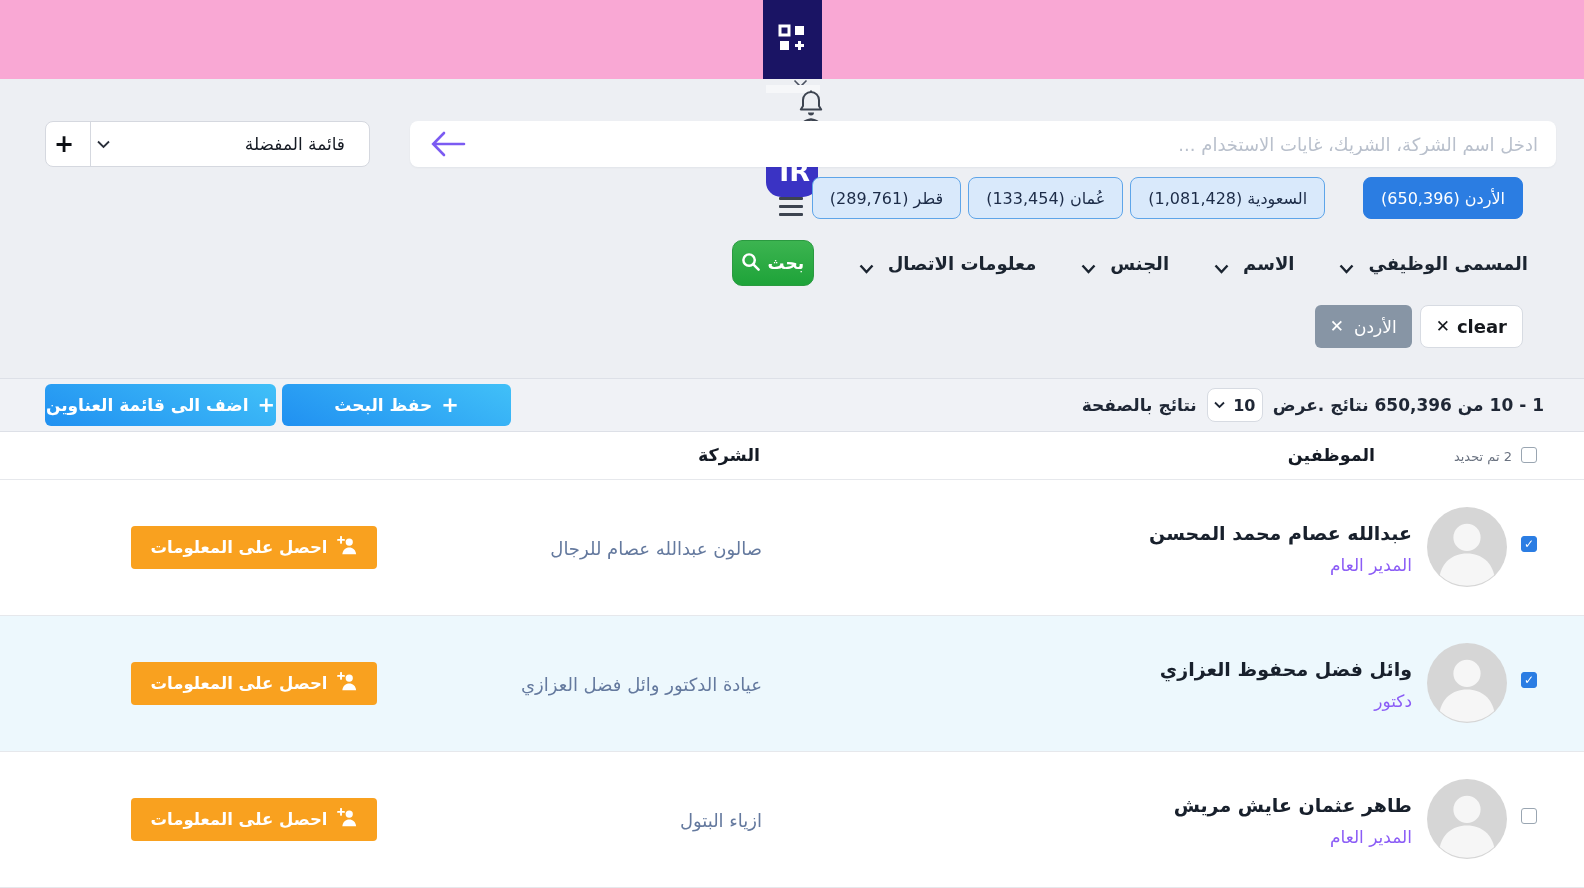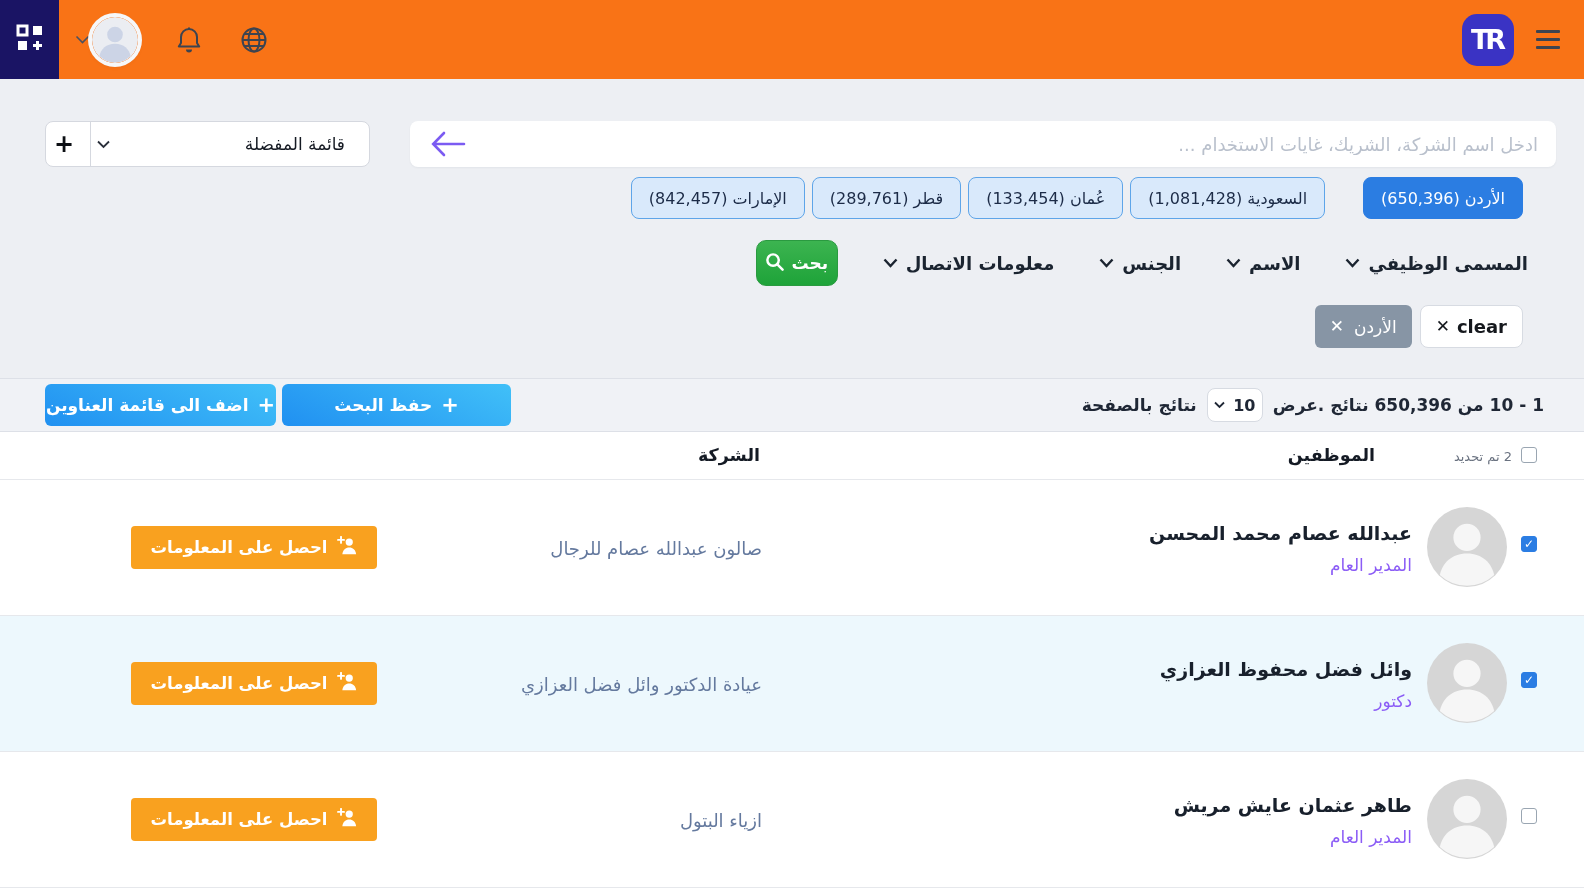--- a/index.html
+++ b/index.html
@@ -1,20 +1,20 @@
 <!DOCTYPE html>
 <html lang="ar" dir="rtl"><head>
 <meta charset="utf-8">
 <style>
   * { margin:0; padding:0; box-sizing:border-box; }
   html,body { font-family:"DejaVu Sans", sans-serif; }
   .page { width:1584px; height:888px; background:#edeff3; overflow:hidden; direction:rtl; position:relative; }
 
   
-  .header { height:79px; background:#f97316; display:flex; align-items:center; direction:ltr; }
+  .header { height:79px; background:#f9a8d4; display:flex; align-items:center; direction:ltr;flex-direction:column; }
   .app-square { width:59px; height:79px; background:#1a1464; display:flex; align-items:center; justify-content:center; flex:0 0 auto; }
   .hdr-chevron { margin-left:16px; color:#4a5160; display:flex; }
   .hdr-avatar { width:46px; height:46px; border-radius:50%; overflow:hidden; margin-left:2px; box-shadow:0 0 0 4px #f6f7f9, 0 2px 6px rgba(0,0,0,.12); }
   .hdr-icon { margin-left:38px; display:flex; color:#3d4450; cursor:pointer; }
   .spacer { flex:1; }
   .brand { display:flex; align-items:center; gap:6px; }
   .brand-mark { width:52px; height:52px; background:#3a33c4; border-radius:15px; color:#fff; display:flex; align-items:center; justify-content:center; font-weight:bold; font-size:27px; letter-spacing:-4px; padding-right:3px; }
   .brand-name { color:#3a33c4; font-size:41px; font-weight:bold; letter-spacing:-1.5px; direction:ltr; }
   .hamburger { margin:0 24px 0 22px; display:flex; flex-direction:column; gap:5px; cursor:pointer; }
   .hamburger span { width:24px; height:3px; background:#3d4450; border-radius:1px; }
@@ -32,21 +32,21 @@
   .fav-chevron { display:flex; padding-left:6px; color:#2a2f3a; }
   .fav-divider { width:1px; align-self:stretch; background:#d5d8df; margin-left:8px; }
   .fav-plus { width:36px; display:flex; align-items:center; justify-content:center; font-size:24px; font-weight:bold; color:#0c0f14; cursor:pointer; }
 
   .chips-row { margin-top:10px; display:flex; gap:7px; padding-right:33px; }
   .chip { height:42px; border-radius:8px; display:flex; align-items:center; padding:0 17px; font-size:16px; color:#1c2b47;
           background:#d9e9fb; border:1px solid #5ea5e9; cursor:pointer; white-space:nowrap; }
   .chip.selected { background:#2b7de2; border-color:#2b7de2; color:#ffffff;margin-left:31px; }
 
   .dropdown-row { margin-top:21px; display:flex; align-items:center; gap:45px; padding-right:28px; }
-  .dd-item { display:flex; align-items:center; gap:8px; cursor:pointer; }
+  .dd-item { display:flex; align-items:flex-end; gap:14px; cursor:pointer; }
   .dd-label { font-size:18px; font-weight:600; color:#1b2430; white-space:nowrap; }
   .dd-chevron { display:flex; color:#1b2430; }
   .search-btn { width:82px; height:46px; border-radius:10px; border:1px solid #2a9a40;
                 background:linear-gradient(to bottom,#3cb450,#1ea339); color:#fff; font-weight:bold; font-size:17px;
                 display:flex; align-items:center; justify-content:center; gap:7px; cursor:pointer; font-family:inherit; }
 
   .tags-row { margin-top:19px; display:flex; gap:8px; padding-right:33px; }
   .clear-chip { height:43px; background:#fff; border:1px solid #d7dbe2; border-radius:8px; padding:0 15px;
                 display:flex; align-items:center; gap:7px; direction:ltr; font-size:18px; font-weight:bold; color:#15181d; cursor:pointer; }
   .country-tag { height:43px; background:#8795a5; border-radius:6px; padding:0 15px; display:flex; align-items:center; gap:10px;
@@ -164,21 +164,20 @@
         <span class="fav-divider"></span>
         <span class="fav-plus">+</span>
       </div>
     </div>
 
     <div class="chips-row">
       <div class="chip selected">الأردن (650,396)</div>
       <div class="chip">السعودية (1,081,428)</div>
       <div class="chip">عُمان (133,454)</div>
       <div class="chip">قطر (289,761)</div>
-      <div class="chip">الإمارات (842,457)</div>
     </div>
 
     <div class="dropdown-row">
       <div class="dd-item">
         <span class="dd-label">المسمى الوظيفي</span>
         <span class="dd-chevron">
           <svg width="15" height="10" viewBox="0 0 15 10" fill="none">
               <path d="M1.5 1.5 7.5 8 13.5 1.5" stroke="#1b2430" stroke-width="2.4"></path>
             </svg>
         </span>

